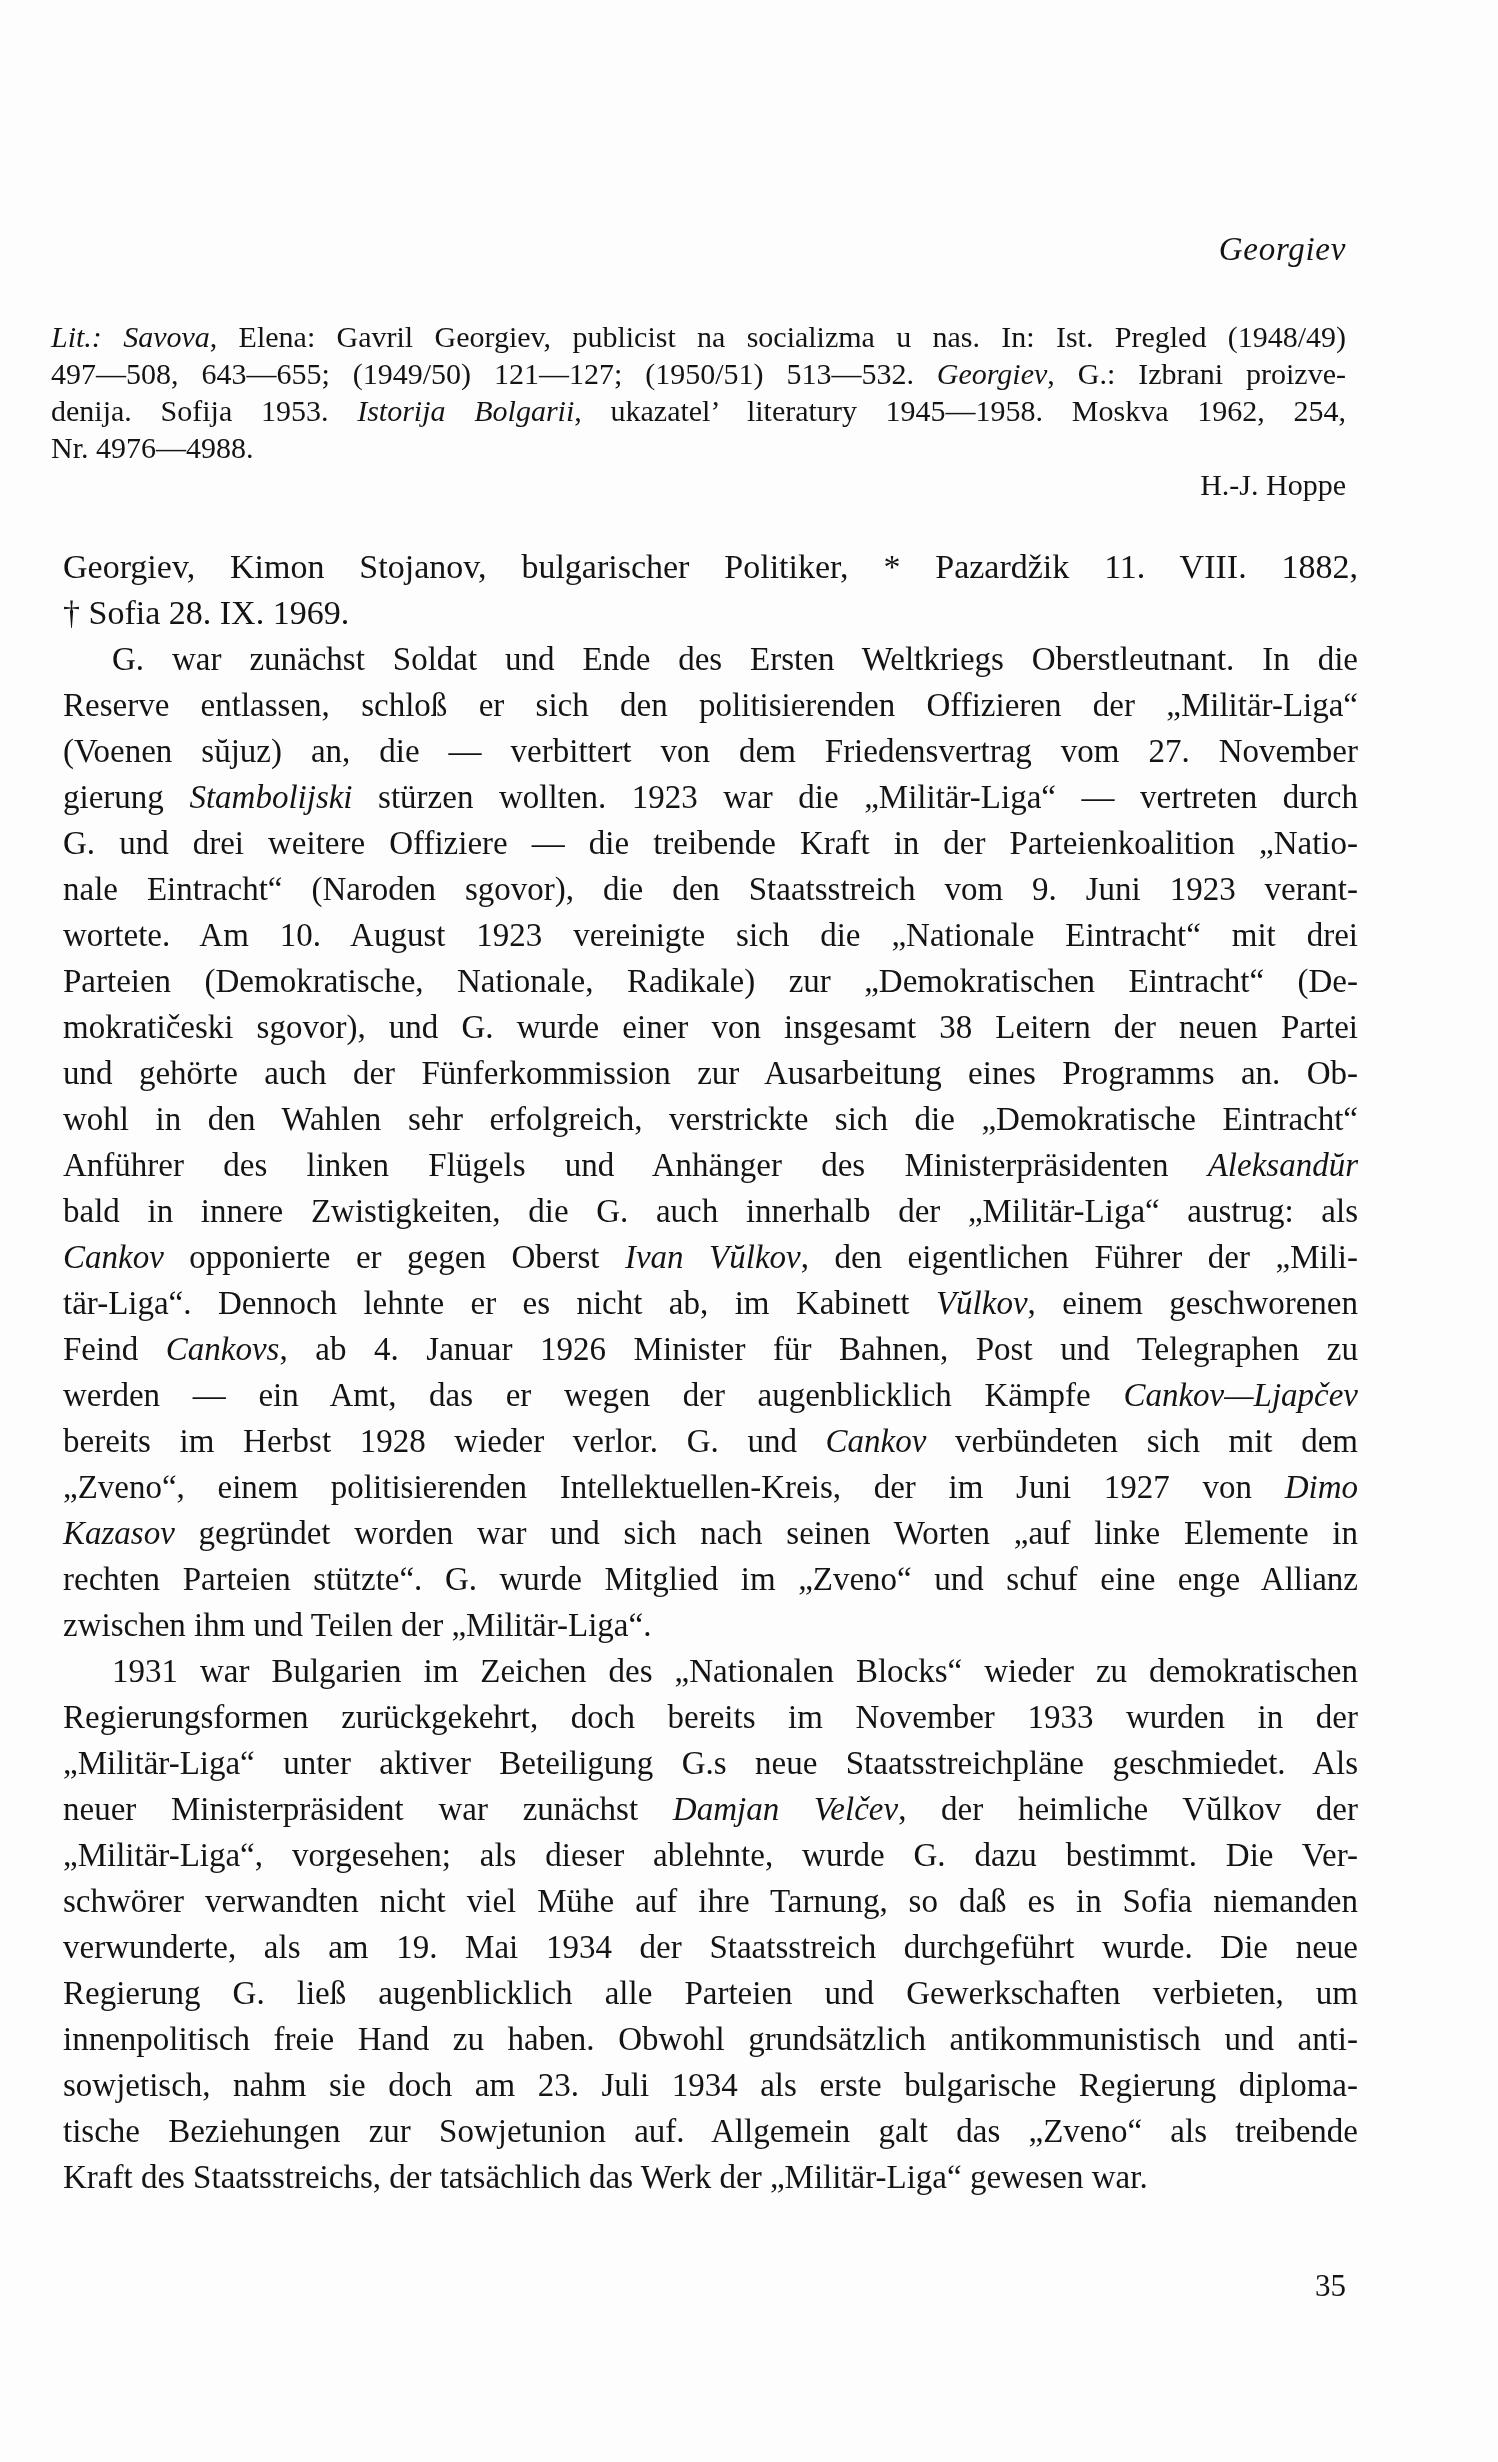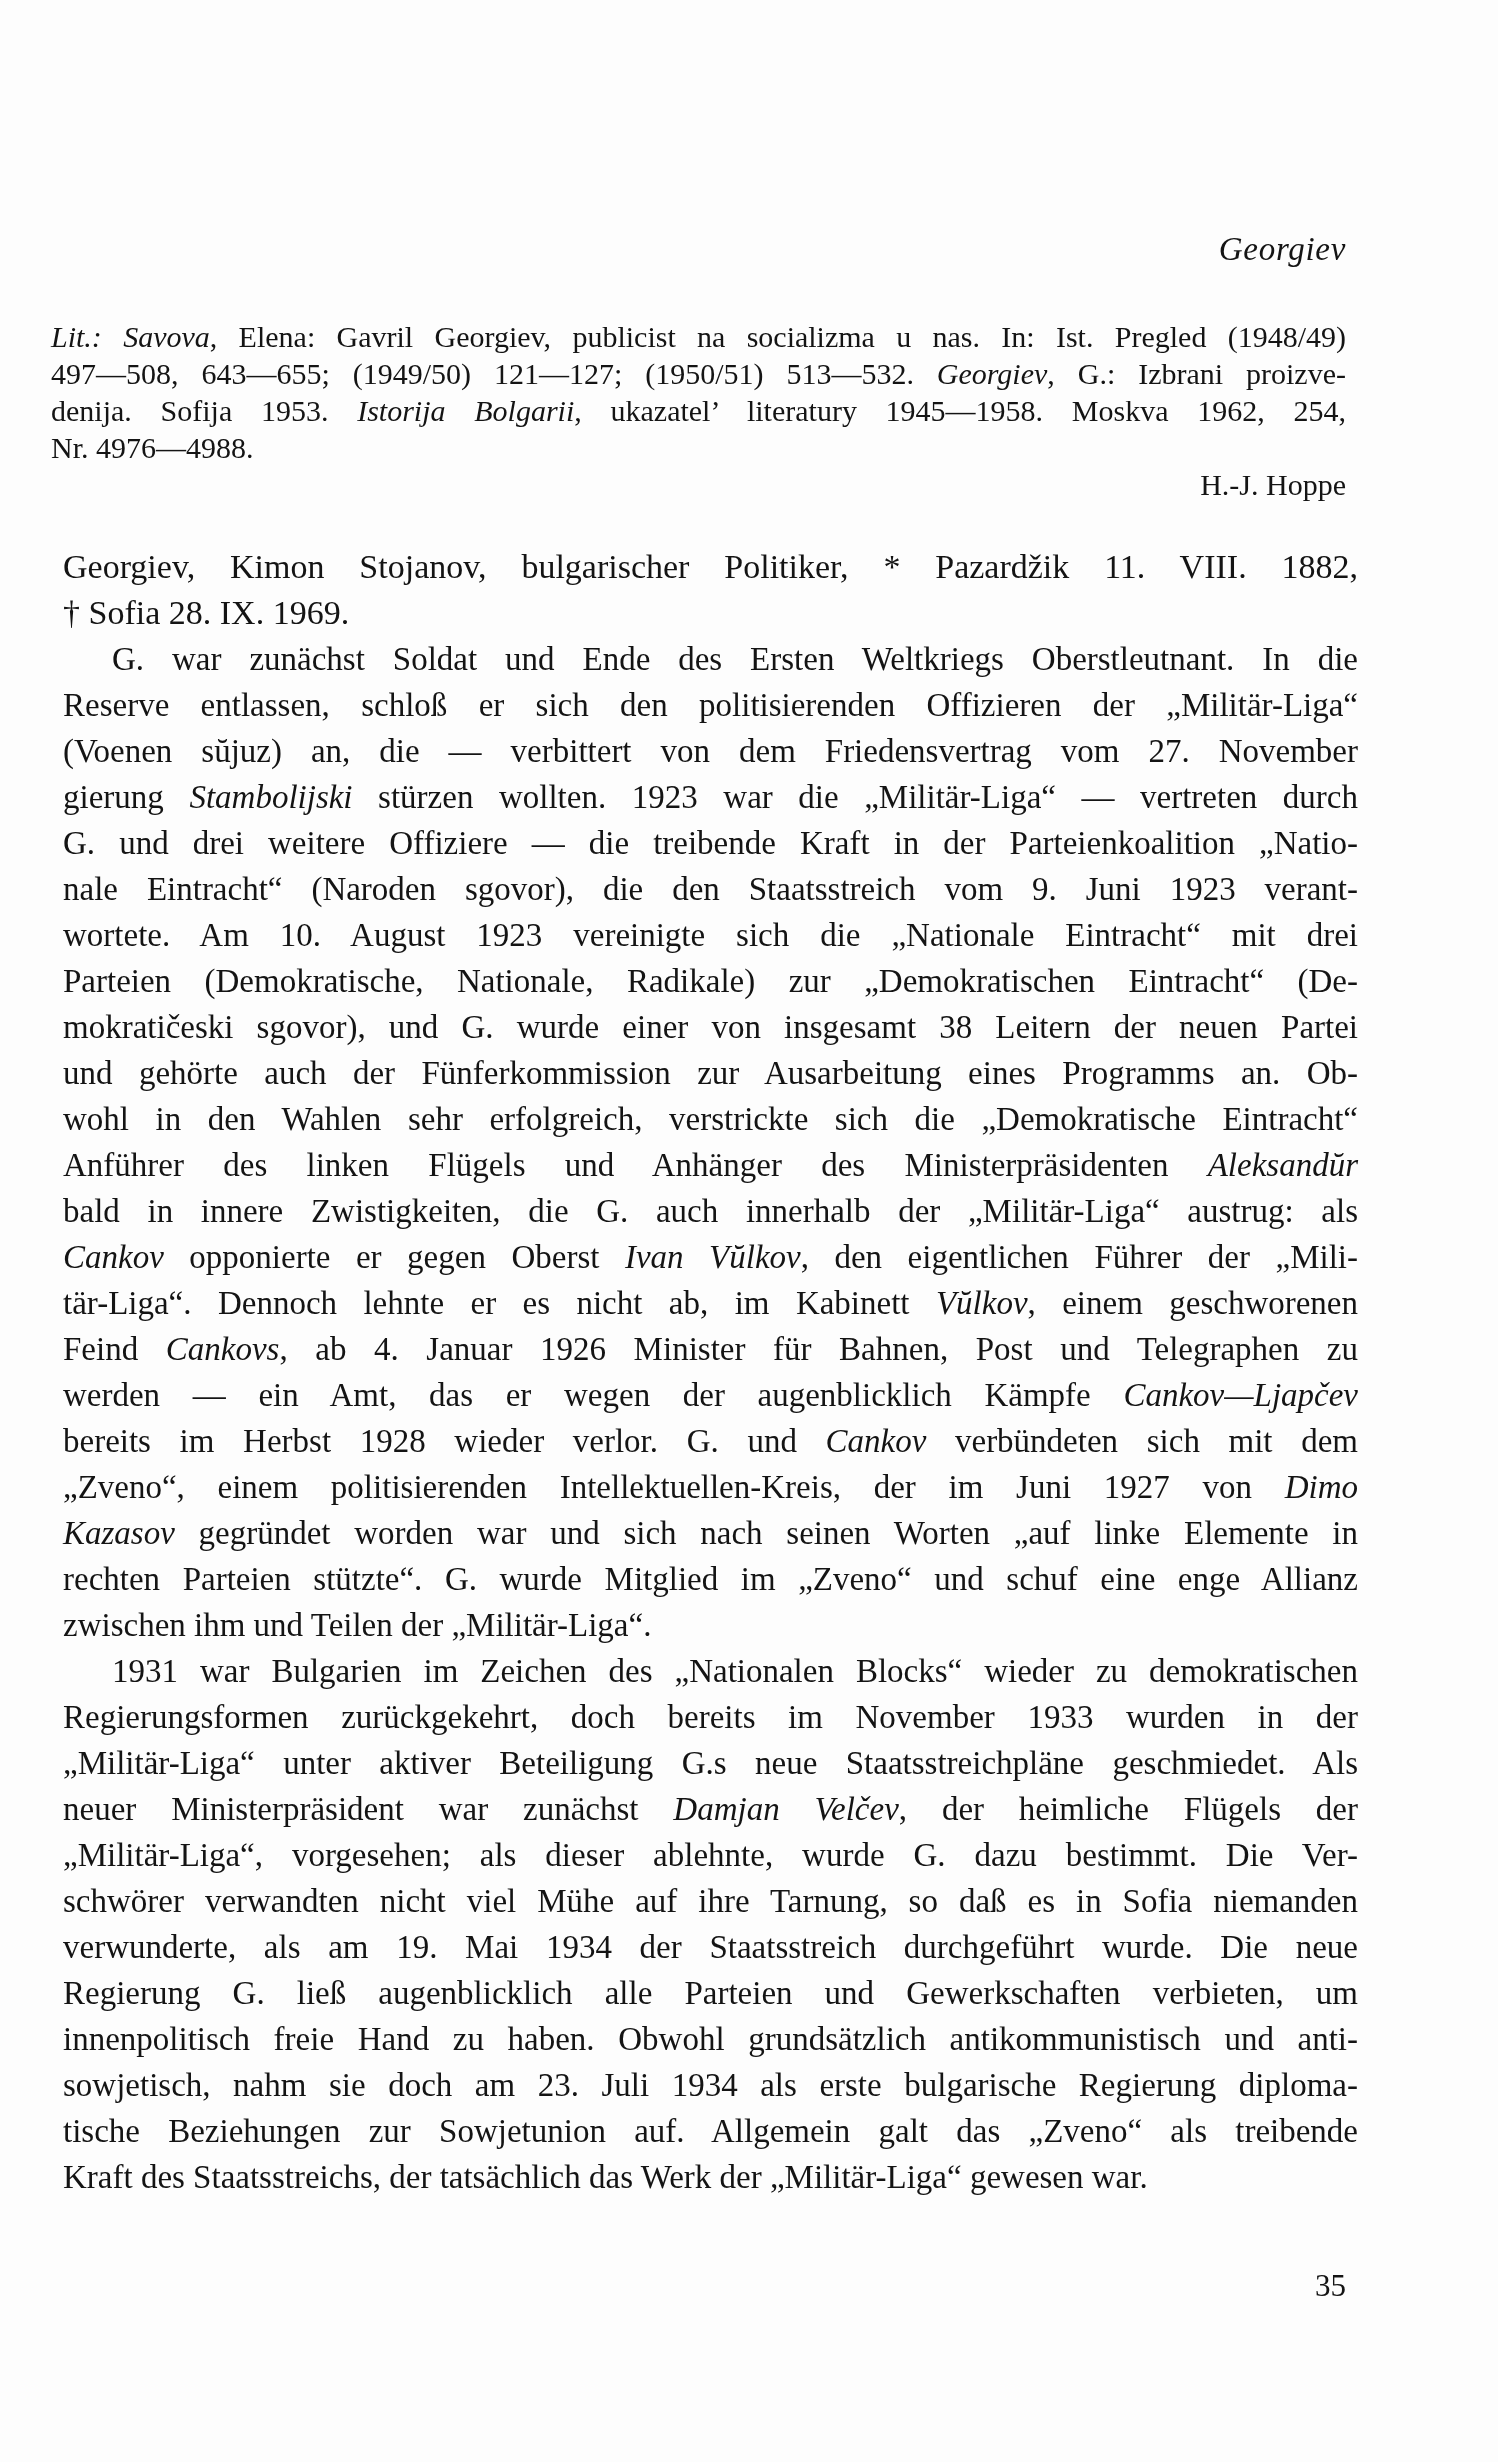--- a/index.html
+++ b/index.html
@@ -59,21 +59,21 @@
         <span class="line"><span>bereits im Herbst 1928 wieder verlor. G. und </span><i>Cankov</i><span> verbündeten sich mit dem</span></span>
         <span class="line"><span>„Zveno“, einem politisierenden Intellektuellen-Kreis, der im Juni 1927 von </span><i>Dimo</i></span>
         <span class="line"><i>Kazasov</i><span> gegründet worden war und sich nach seinen Worten „auf linke Elemente in</span></span>
         <span class="line"><span>rechten Parteien stützte“. G. wurde Mitglied im „Zveno“ und schuf eine enge Allianz</span></span>
         <span class="line last"><span>zwischen ihm und Teilen der „Militär-Liga“.</span></span>
       </div>
     <div>
         <span class="line indent"><span>1931 war Bulgarien im Zeichen des „Nationalen Blocks“ wieder zu demokratischen</span></span>
         <span class="line"><span>Regierungsformen zurückgekehrt, doch bereits im November 1933 wurden in der</span></span>
         <span class="line"><span>„Militär-Liga“ unter aktiver Beteiligung G.s neue Staatsstreichpläne geschmiedet. Als</span></span>
-        <span class="line"><span>neuer Ministerpräsident war zunächst </span><i>Damjan Velčev</i><span>, der heimliche Flügels der</span></span>
+        <span class="line"><span>neuer Ministerpräsident war zunächst </span><i>Damjan Velčev</i><span>, der heimliche Vŭlkov der</span></span>
         <span class="line"><span>„Militär-Liga“, vorgesehen; als dieser ablehnte, wurde G. dazu bestimmt. Die Ver-</span></span>
         <span class="line"><span>schwörer verwandten nicht viel Mühe auf ihre Tarnung, so daß es in Sofia niemanden</span></span>
         <span class="line"><span>verwunderte, als am 19. Mai 1934 der Staatsstreich durchgeführt wurde. Die neue</span></span>
         <span class="line"><span>Regierung G. ließ augenblicklich alle Parteien und Gewerkschaften verbieten, um</span></span>
         <span class="line"><span>innenpolitisch freie Hand zu haben. Obwohl grundsätzlich antikommunistisch und anti-</span></span>
         <span class="line"><span>sowjetisch, nahm sie doch am 23. Juli 1934 als erste bulgarische Regierung diploma-</span></span>
         <span class="line"><span>tische Beziehungen zur Sowjetunion auf. Allgemein galt das „Zveno“ als treibende</span></span>
         <span class="line last"><span>Kraft des Staatsstreichs, der tatsächlich das Werk der „Militär-Liga“ gewesen war.</span></span>
       </div>
   </div>

